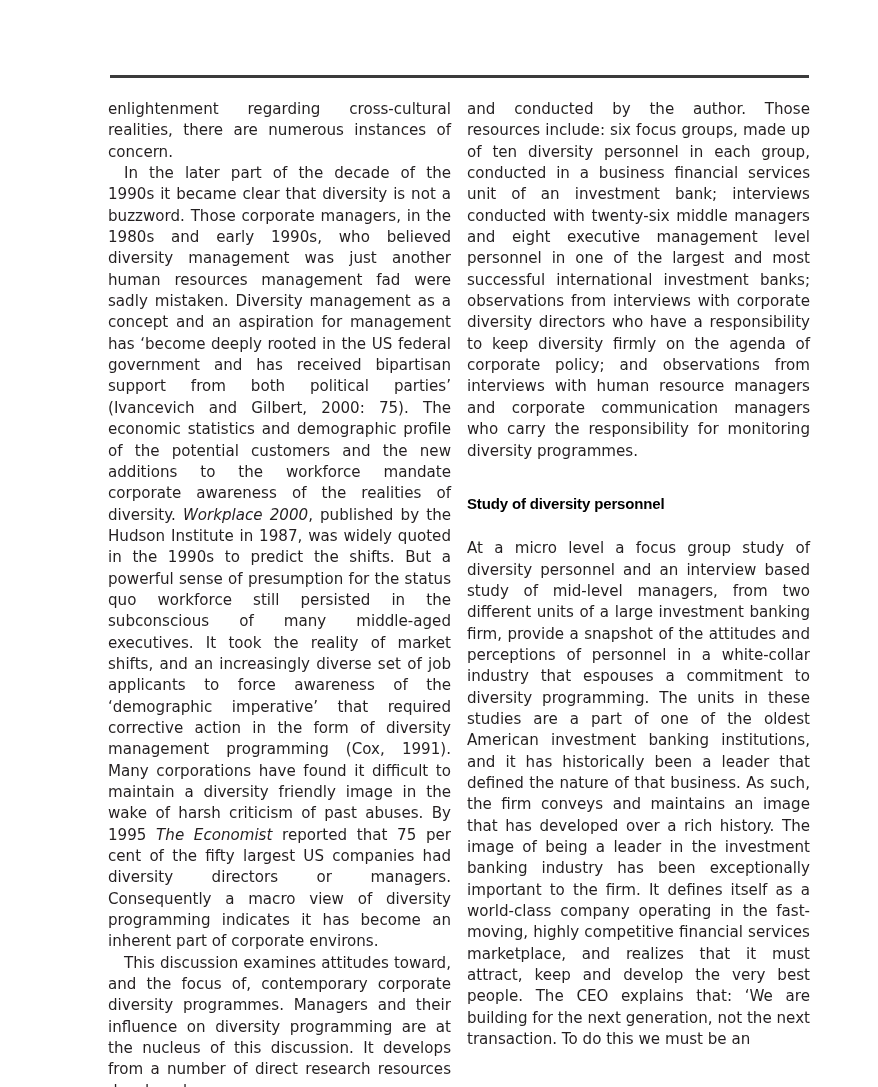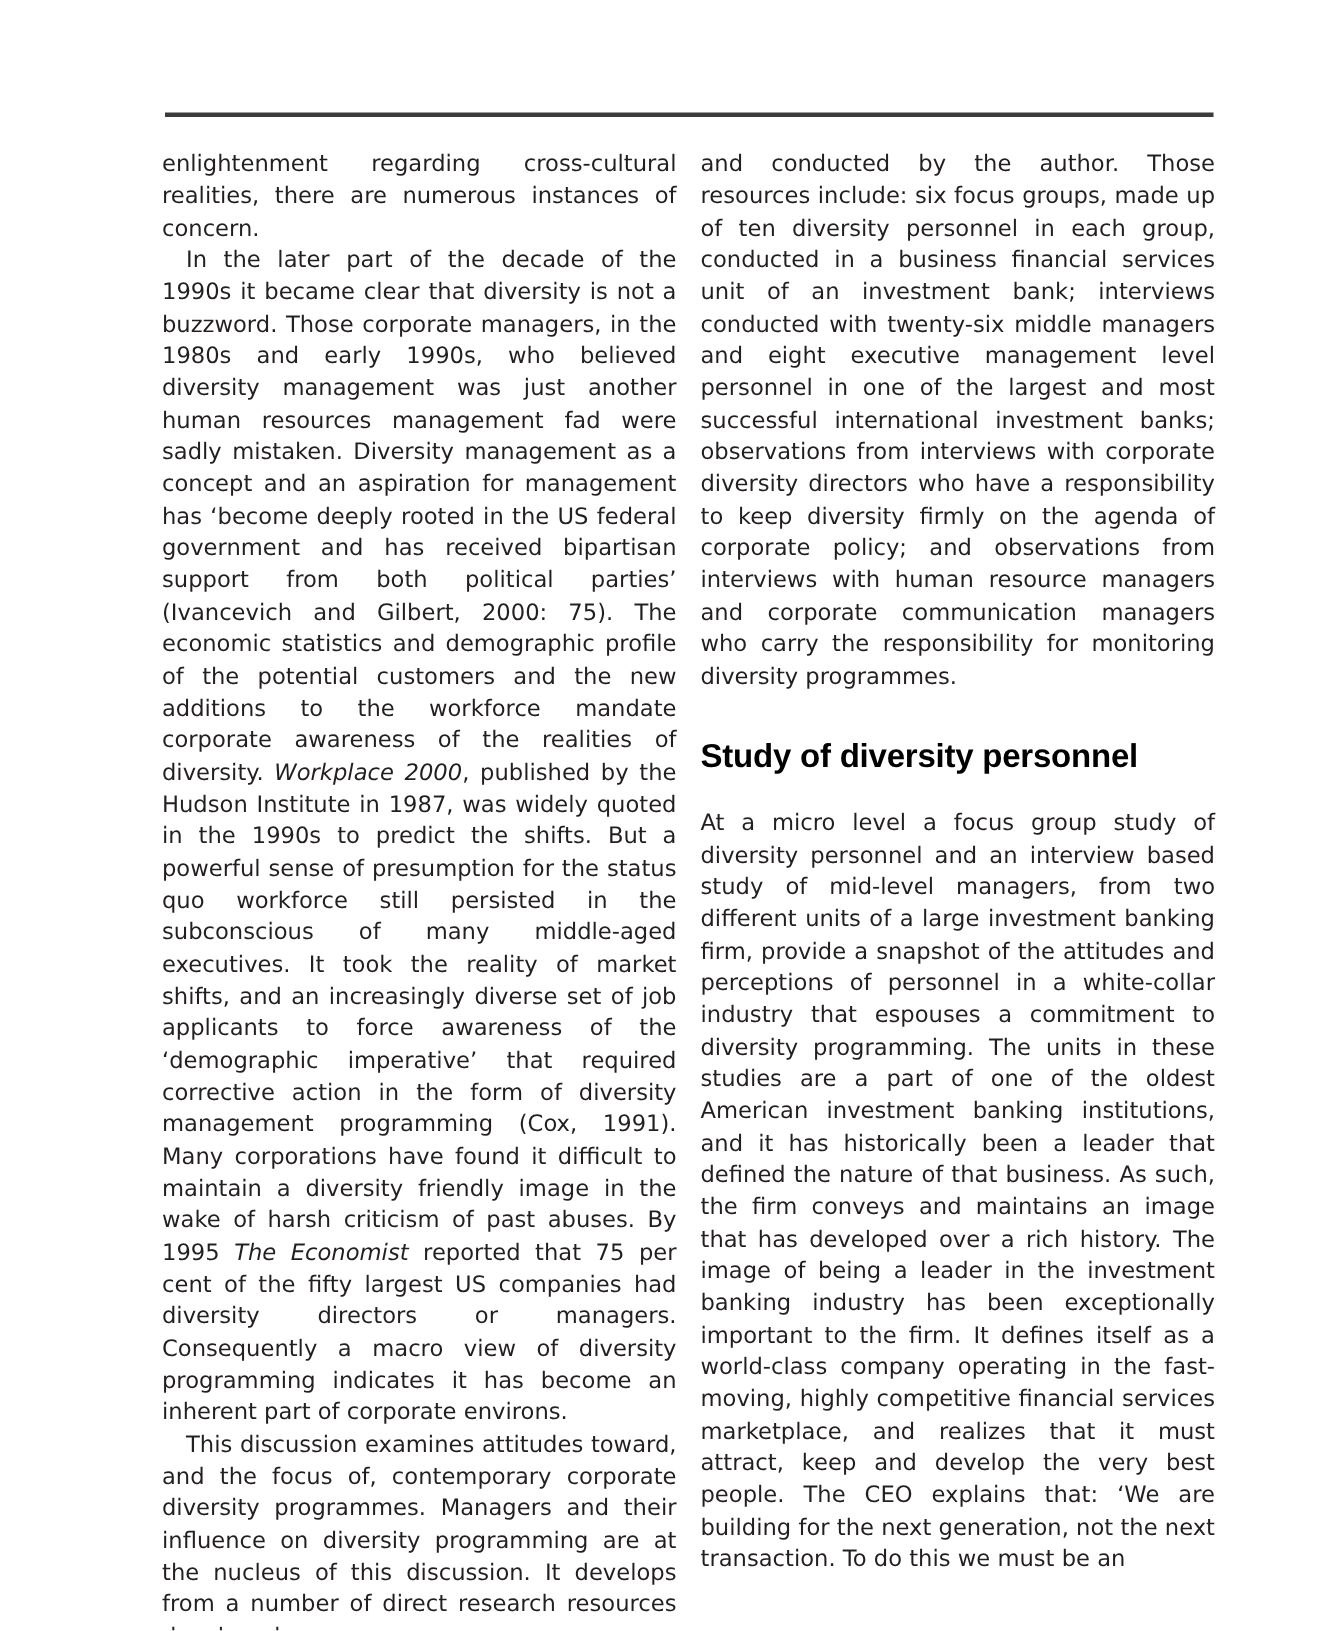--- a/index.html
+++ b/index.html
@@ -63,21 +63,21 @@
     text-indent: 0;
   }
   p.para i, p.para em {
   }
 
   h2.section-heading {
     margin: 0;
     padding: 0;
     font-family: "Liberation Sans", sans-serif;
     font-weight: bold;
-    font-size: 22px;
+    font-size: 15px;
     line-height: 21.35px;
     color: #000000;
     letter-spacing: -0.15px;
   }
 
   
   .gap-before-heading { height: 31px; }
   .gap-after-heading  { height: 24px; }
 </style>
 </head>

